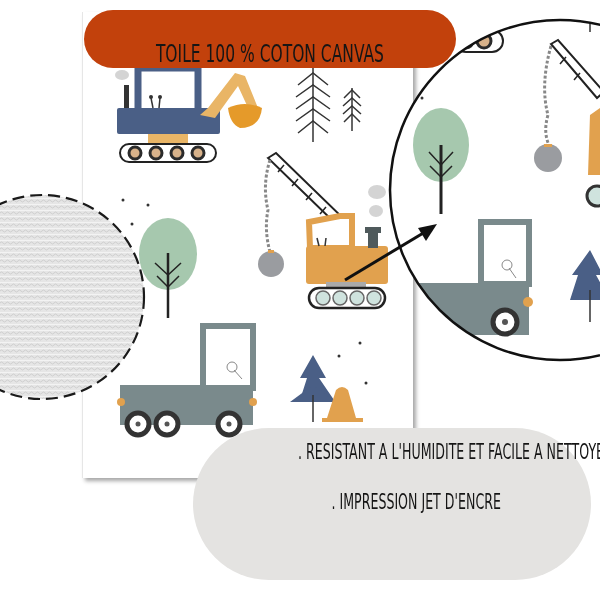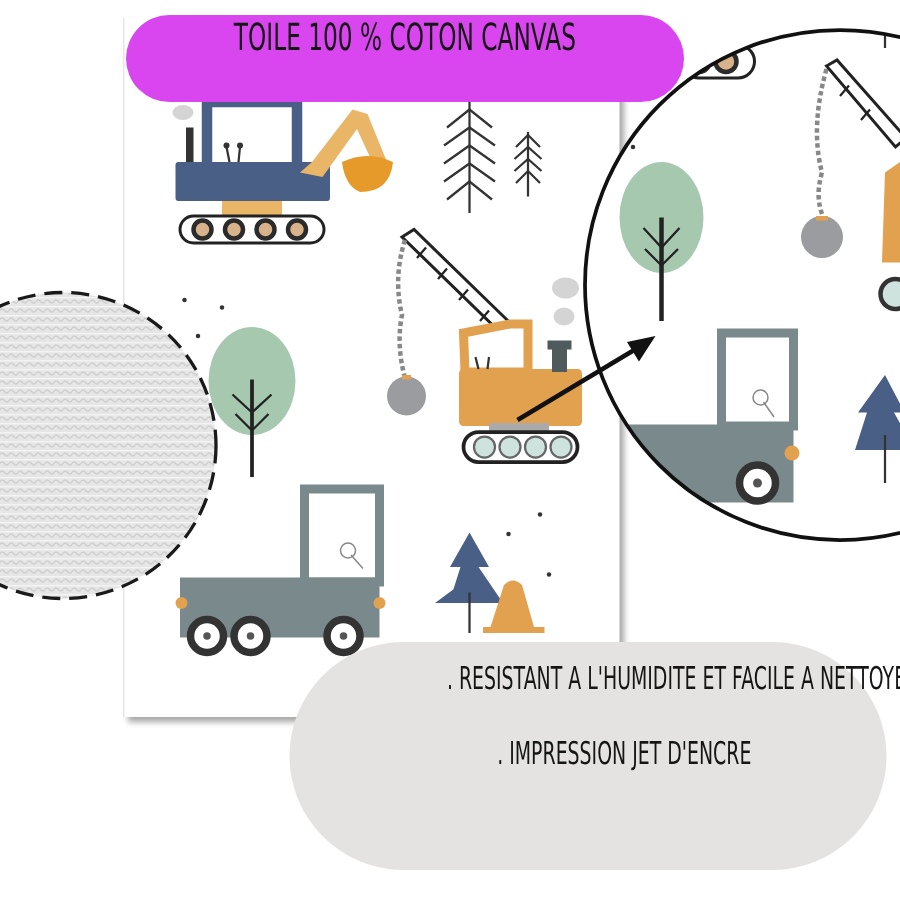--- a/index.html
+++ b/index.html
@@ -1,19 +1,19 @@
 <!DOCTYPE html>
 <html><head>
   <meta charset="utf-8">
   <style>
     html, body { margin:0; padding:0; }
     body { width:600px; height:600px; background:#ffffff; position:relative; overflow:hidden; font-family:"DejaVu Sans Condensed","DejaVu Sans", sans-serif; }
     .canvas-print { position:absolute; left:82px; top:12px; width:330px; height:466px; background:#ffffff; border-left:1px solid #e6e6e6; box-shadow: 3px 3px 4px rgba(0,0,0,0.35); }
     .art { position:absolute; left:0; top:0; width:600px; height:600px; }
-    .title-pill { position:absolute; left:84px; top:10px; width:372px; height:58px; background:#d946ef; border-radius:29px; display:flex; align-items:flex-start; justify-content:center; }
+    .title-pill { position:absolute; left:84px; top:10px; width:372px; height:58px; background:#c2410c; border-radius:29px; display:flex; align-items:flex-end; justify-content:center; }
     .title-text { font-family:"DejaVu Sans", sans-serif; font-size:25px; letter-spacing:0px; color:#151515; transform:scaleX(0.62); white-space:nowrap; font-weight:normal; }
     .features-pill { position:absolute; left:193px; top:428px; width:398px; height:152px; background:#e4e3e1; border-radius:76px; }
     .feature { position:absolute; left:0; width:100%; text-align:center; font-family:"DejaVu Sans", sans-serif; font-size:21px; color:#151515; white-space:nowrap; }
     .feature span { display:inline-block; transform:scaleX(0.6); }
     .f1 { top:12px; } .f2 { top:62px;padding-left:24px; } .f3 { top:111px; }
   </style>
 </head>
 <body>
 
 <div class="canvas-print"></div>

